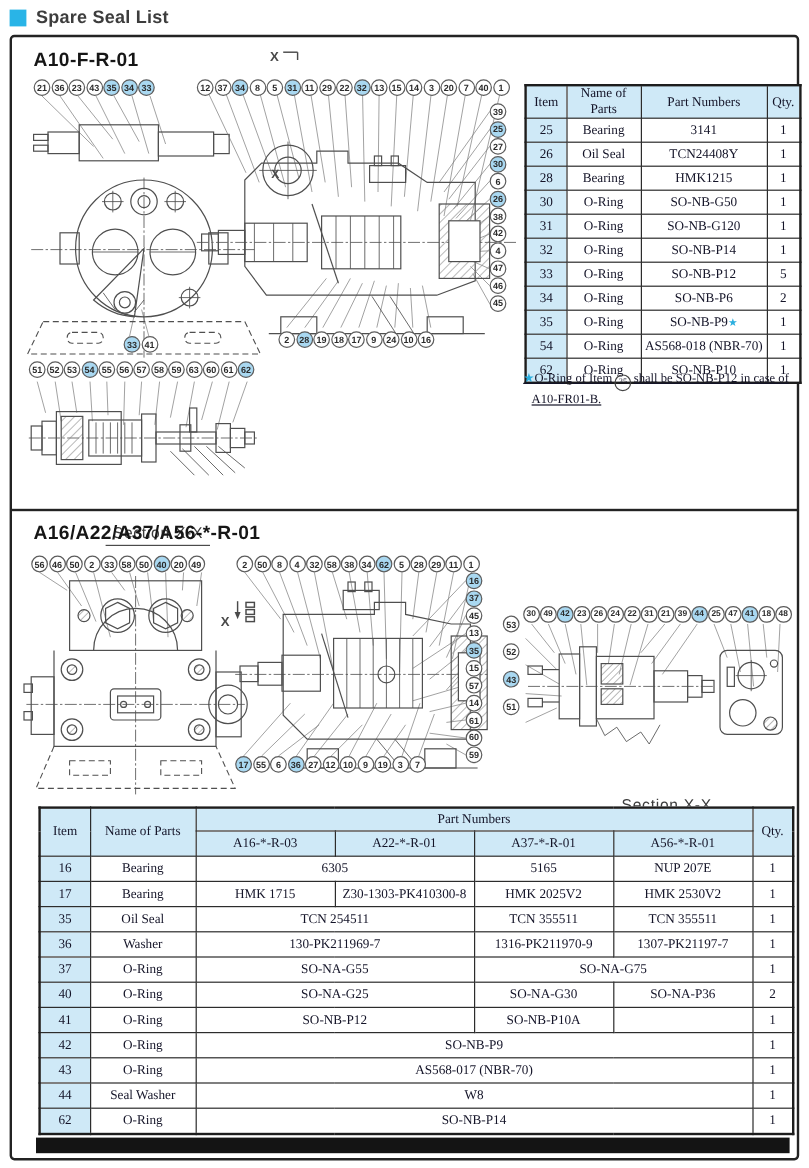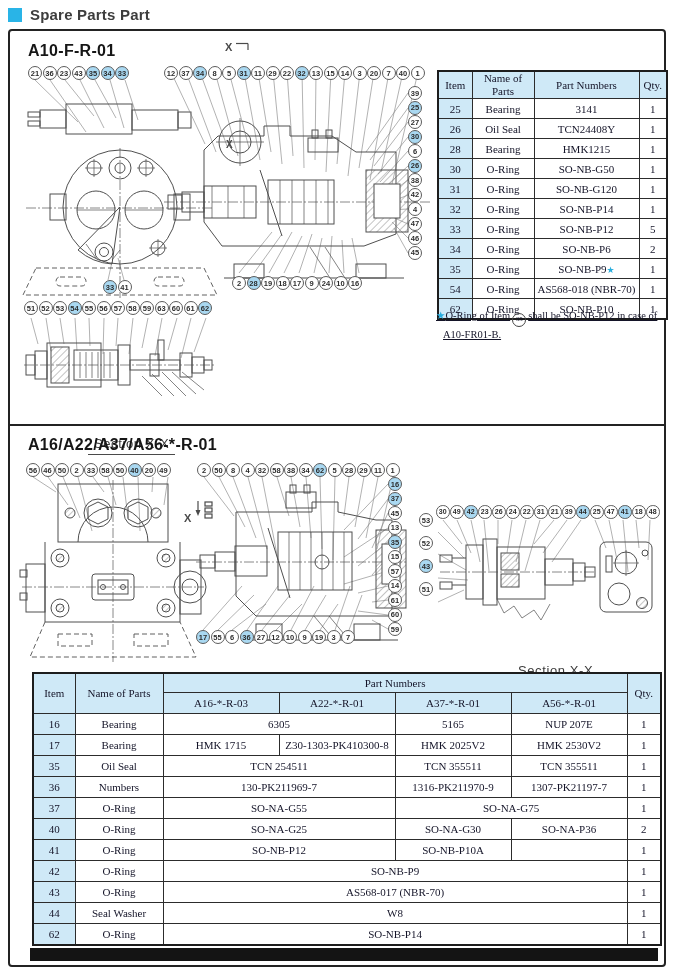--- a/index.html
+++ b/index.html
@@ -55,21 +55,21 @@
            padding-left:7px;text-indent:-7px;text-decoration:underline;}
   #s1-note .star{color:#2aaede;}
   .circ{display:inline-block;width:12px;height:12px;border:1px solid #444;border-radius:50%;font-size:7px;
         line-height:11px;text-align:center;text-indent:0;margin:0 2px;vertical-align:-2px;}
 </style>
 </head>
 <body>
 
 <div id="title-row" class="abs">
   <div id="title-sq"></div>
-  <div id="title-txt">Spare Parts Part</div>
+  <div id="title-txt">Spare Seal List</div>
 </div>
 
 <div id="outer" class="abs"></div>
 <div id="divider" class="abs"></div>
 
 <div class="abs sec-title" style="left:28px;top:42px">A10-F-R-01</div>
 
 <svg class="abs" style="left:20px;top:62px" width="200" height="238" viewBox="0 0 200 238">
   <defs>
       <pattern id="hA" width="5" height="5" patternUnits="userSpaceOnUse" patternTransform="rotate(45)">
@@ -788,21 +788,21 @@
     <tr>
       <td class="ic">35</td>
       <td>Oil Seal</td>
       <td colspan="2">TCN 254511</td>
       <td>TCN 355511</td>
       <td>TCN 355511</td>
       <td>1</td>
     </tr>
     <tr>
       <td class="ic">36</td>
-      <td>Numbers</td>
+      <td>Washer</td>
       <td colspan="2">130-PK211969-7</td>
       <td>1316-PK211970-9</td>
       <td>1307-PK21197-7</td>
       <td>1</td>
     </tr>
     <tr>
       <td class="ic">37</td>
       <td>O-Ring</td>
       <td colspan="2">SO-NA-G55</td>
       <td colspan="2">SO-NA-G75</td>

